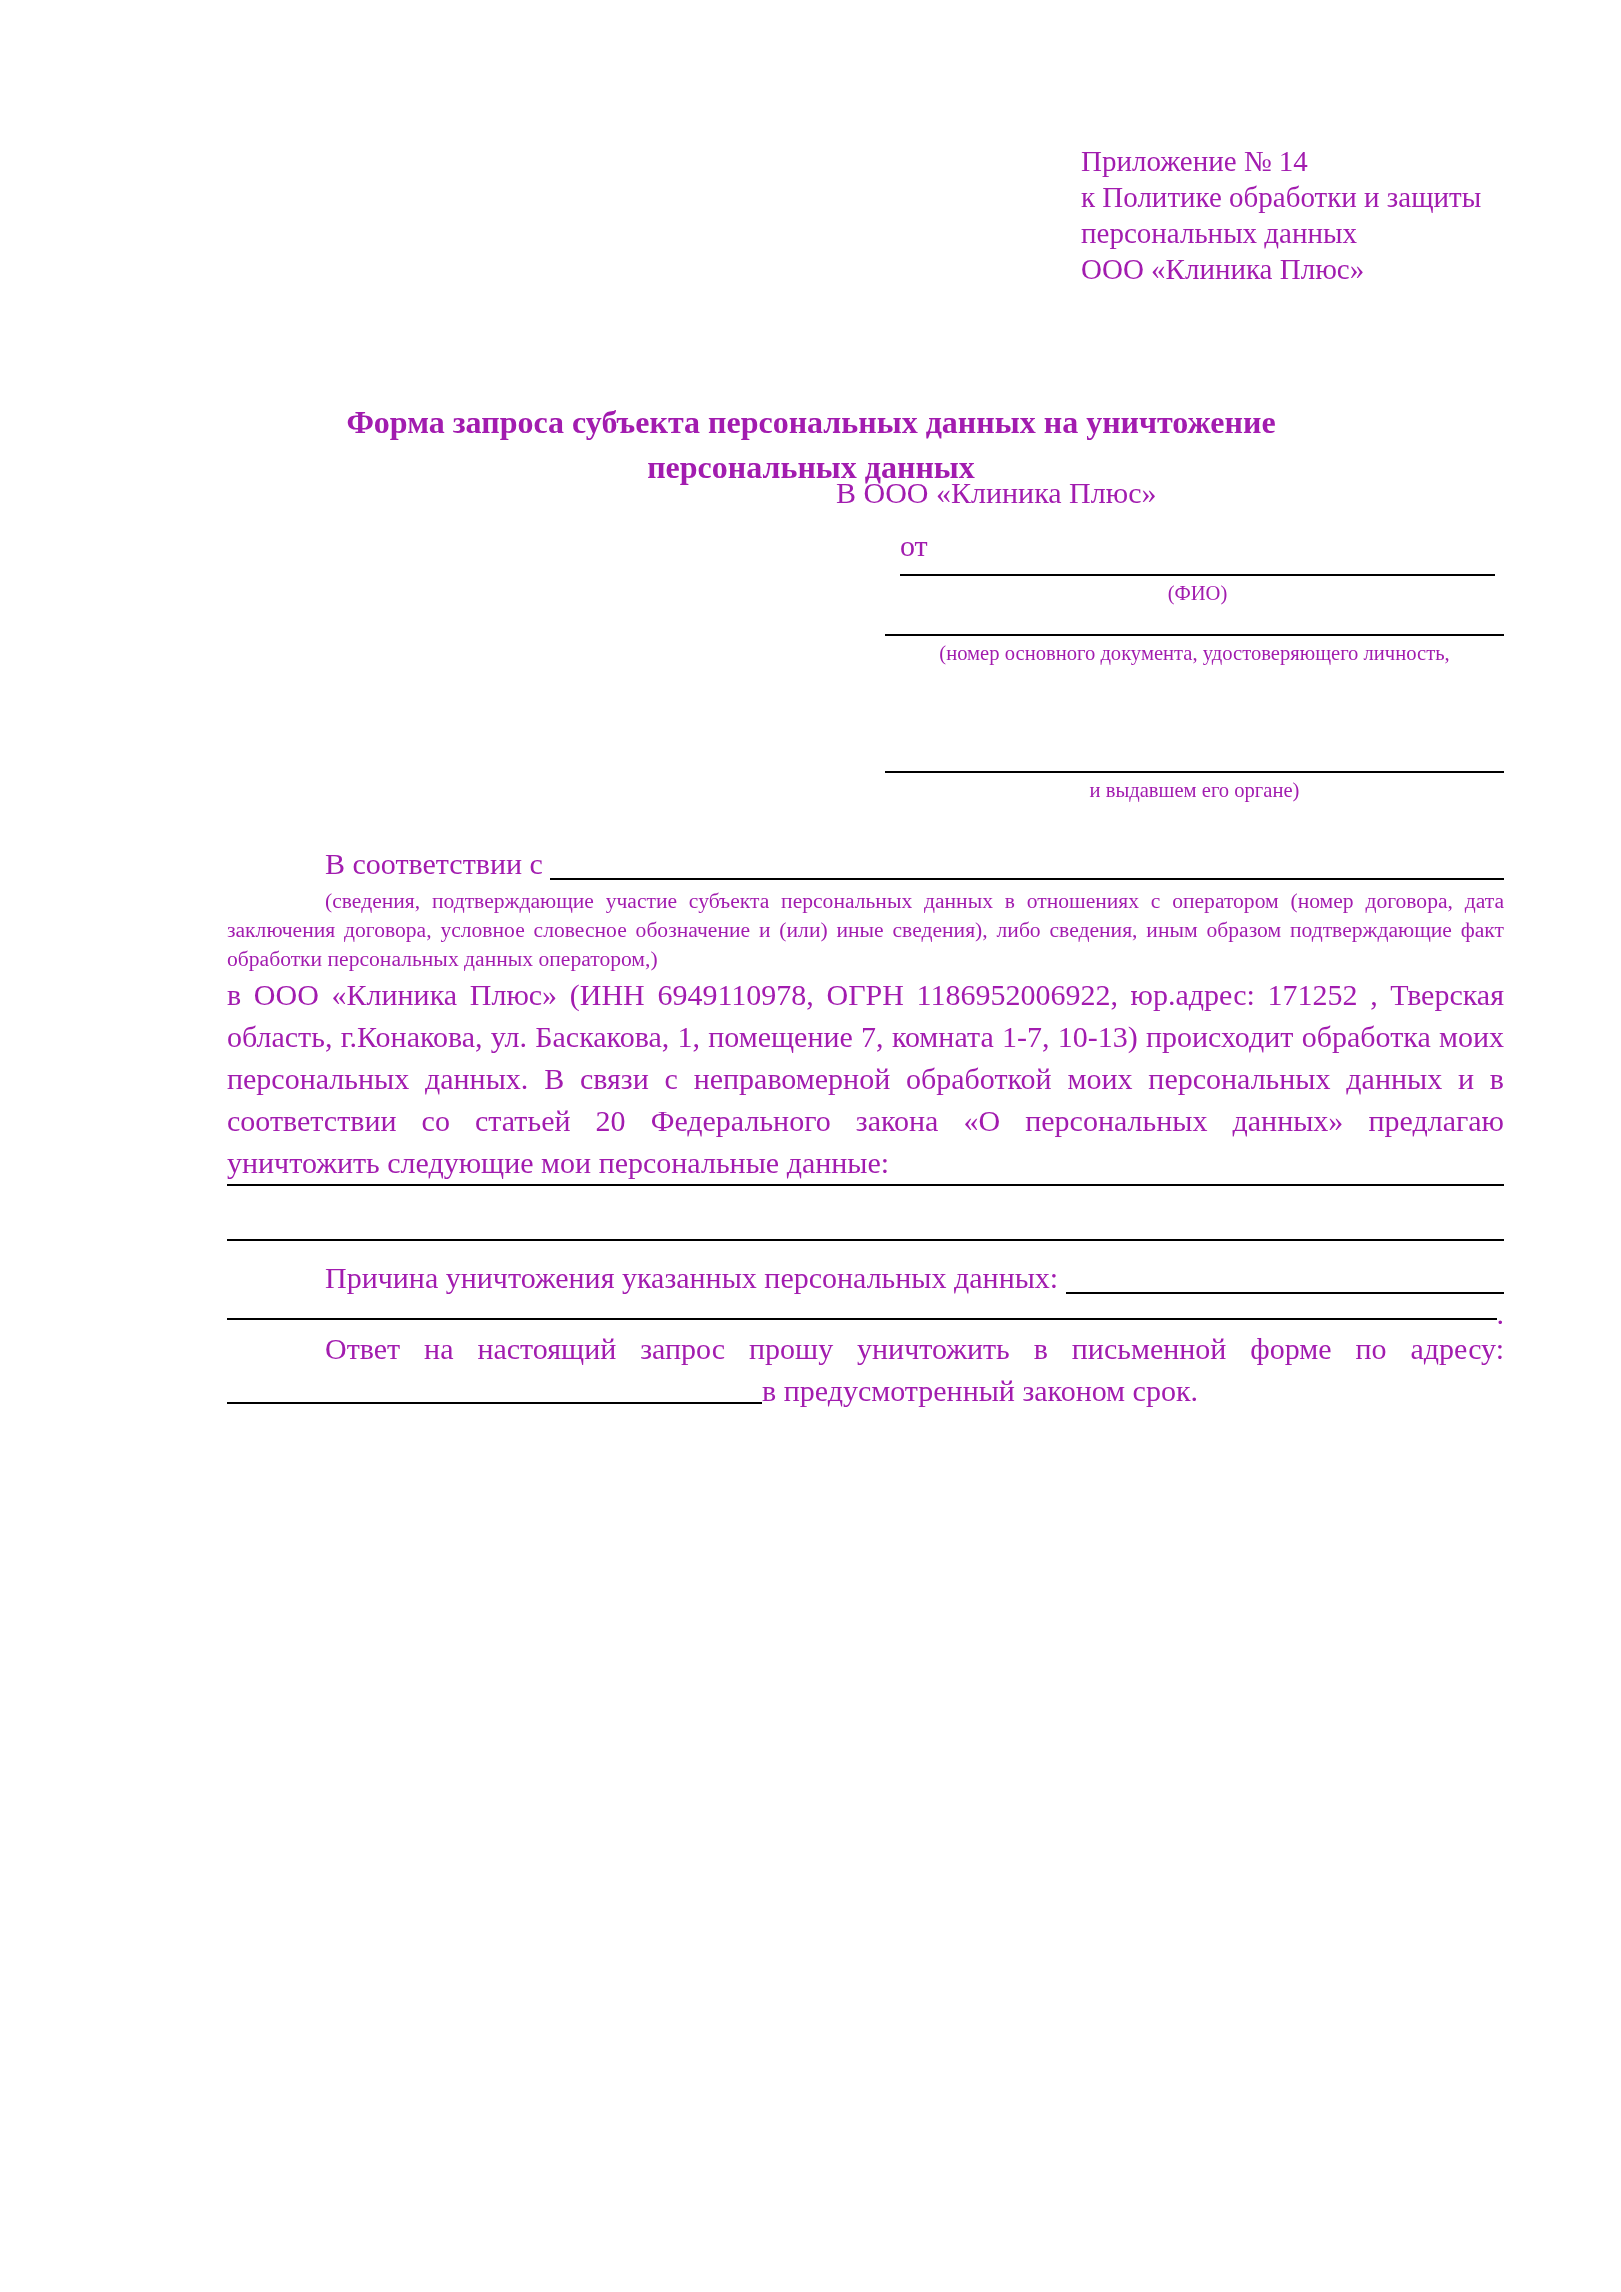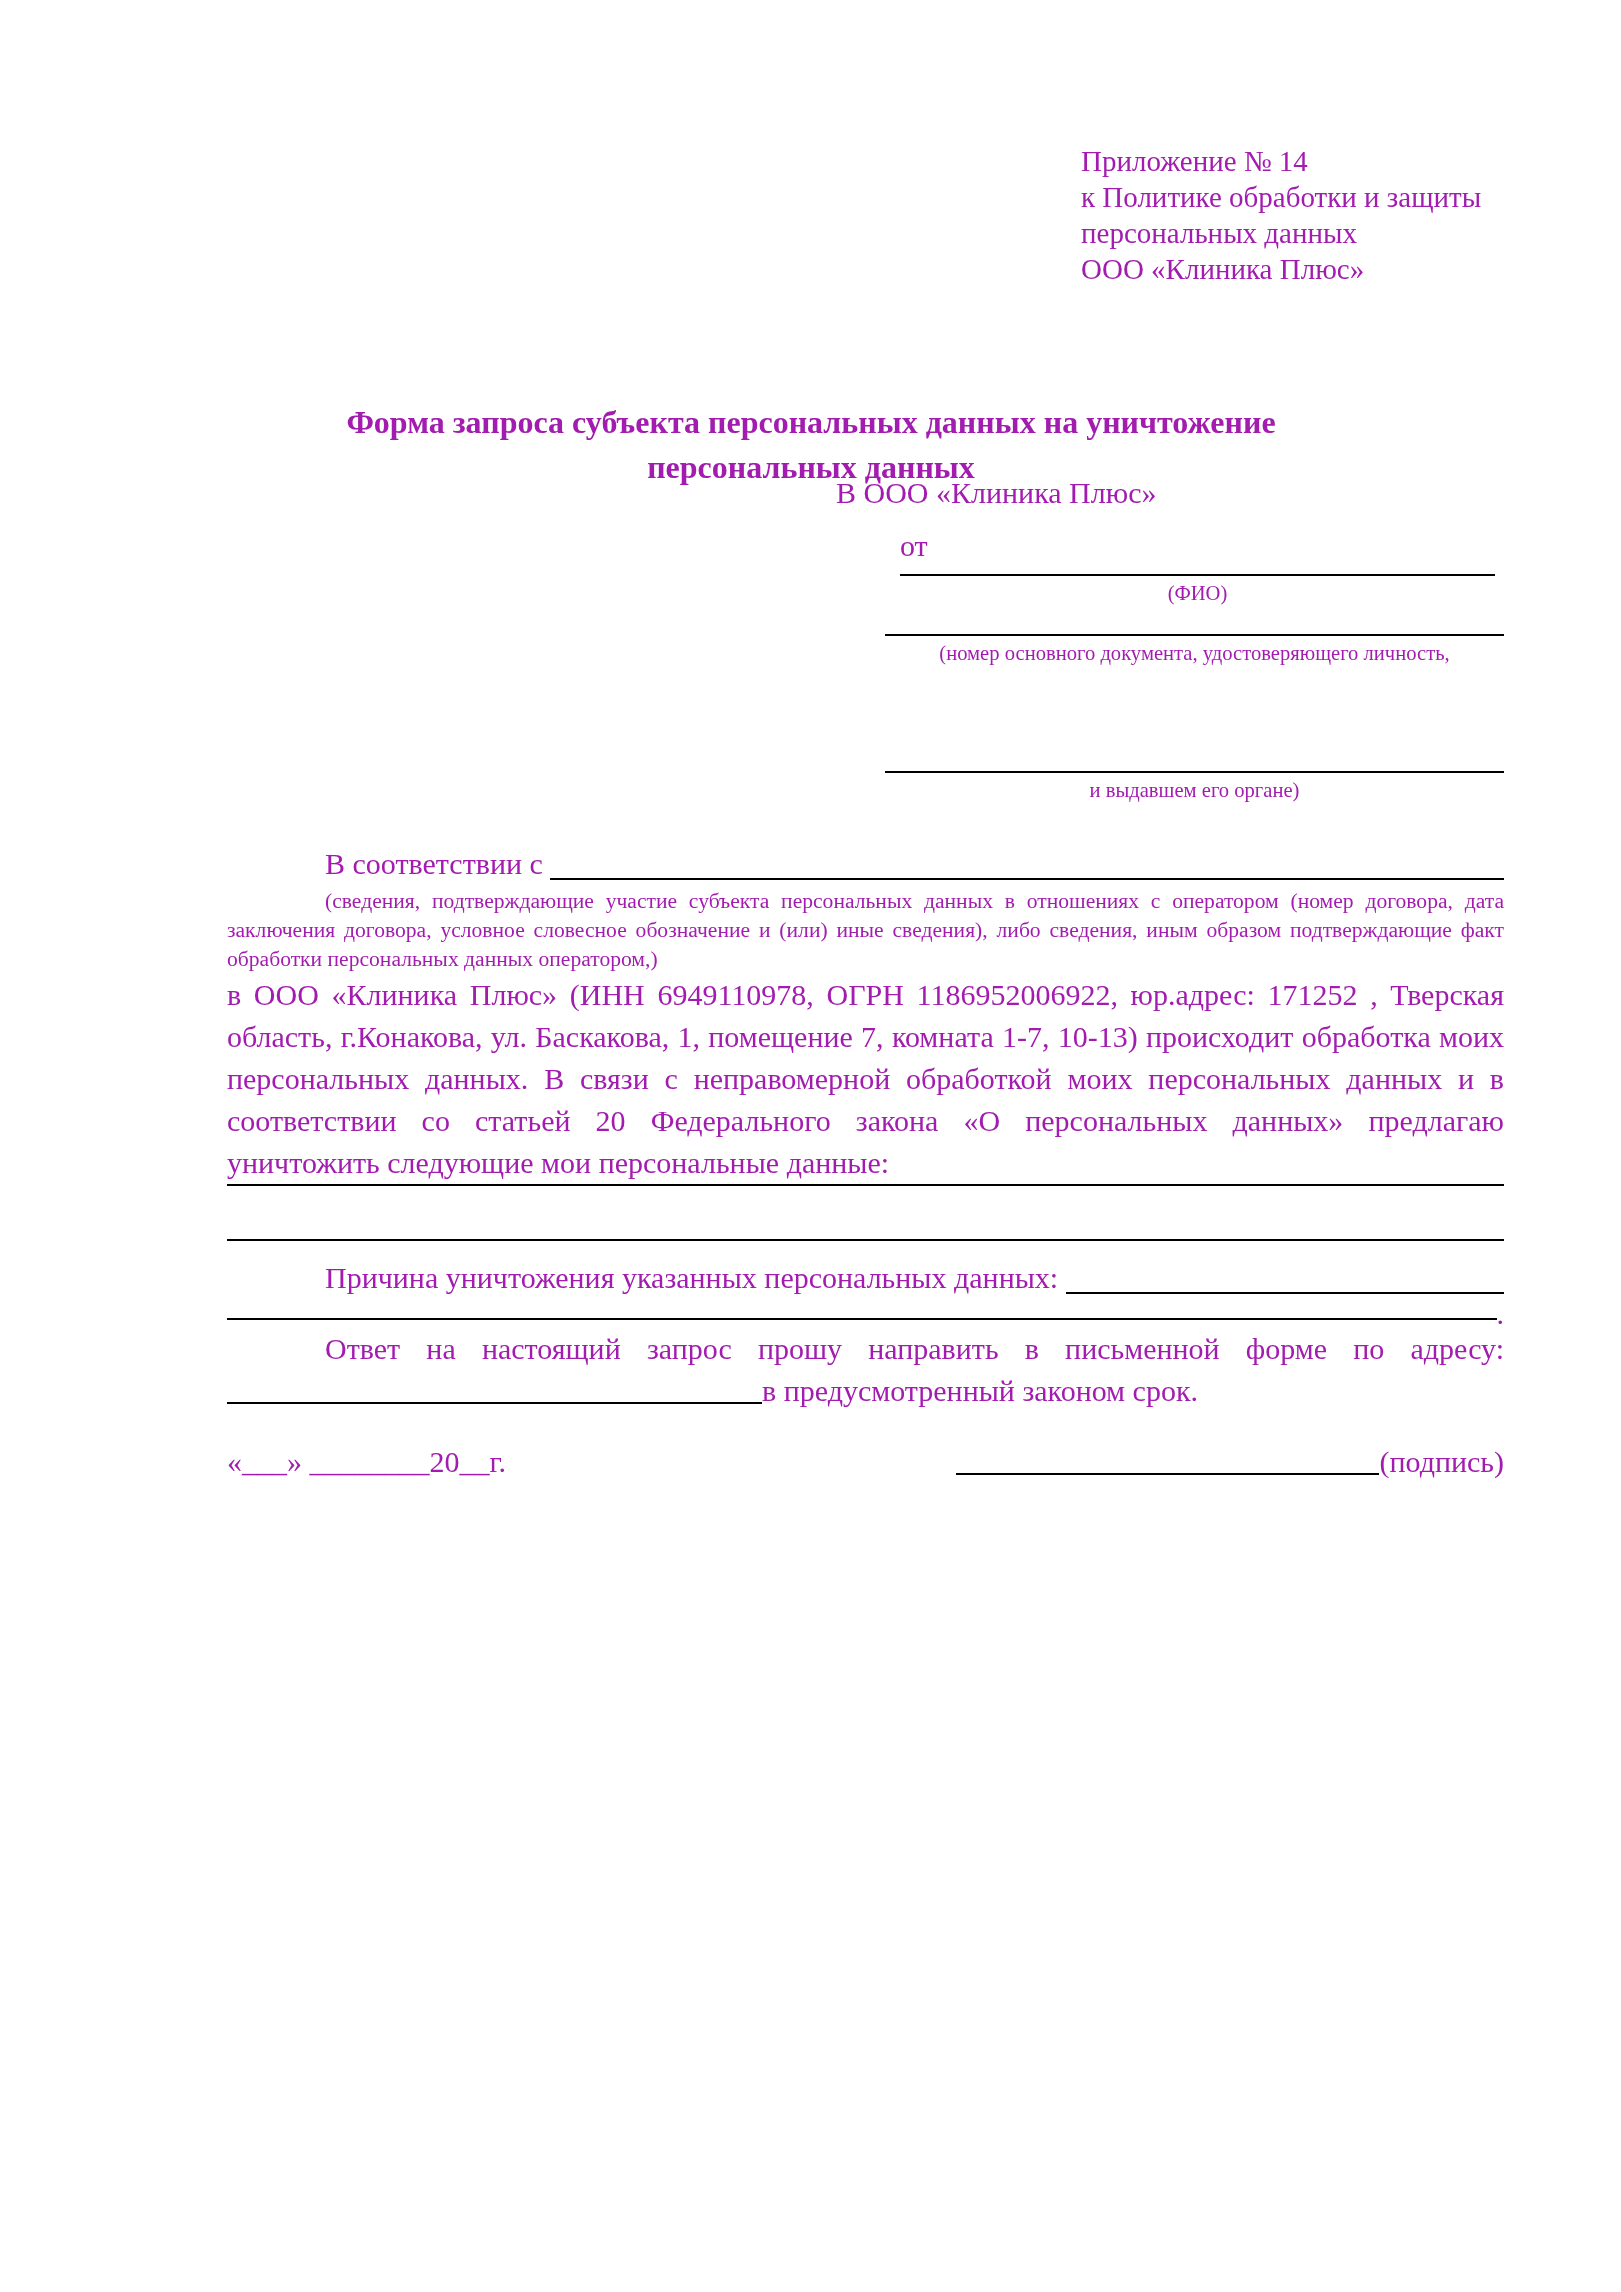--- a/index.html
+++ b/index.html
@@ -142,31 +142,24 @@
     <div class="row reason-row">
       <span class="label-indent">Причина уничтожения указанных персональных данных: </span>
       <span class="fill"></span>
     </div>
 
     <div class="period-row">
       <span class="fill"></span>
       <span class="period">.</span>
     </div>
 
-    <div class="answer1">Ответ на настоящий запрос прошу направить в письменной форме по адресу:</div>
+    <div class="answer1">Ответ на настоящий запрос прошу уничтожить в письменной форме по адресу:</div>
 
     <div class="answer2">
       <span class="fill2"></span>
       <span>в предусмотренный законом срок.</span>
     </div>
 
-    <div class="footer">
-      <span>«___» ________20__г.</span>
-      <span class="sig">
-        <span class="sig-fill"></span>
-        <span>(подпись)</span>
-      </span>
-    </div>
 
   </div>
 
 </div>
 
 
 </body></html>

